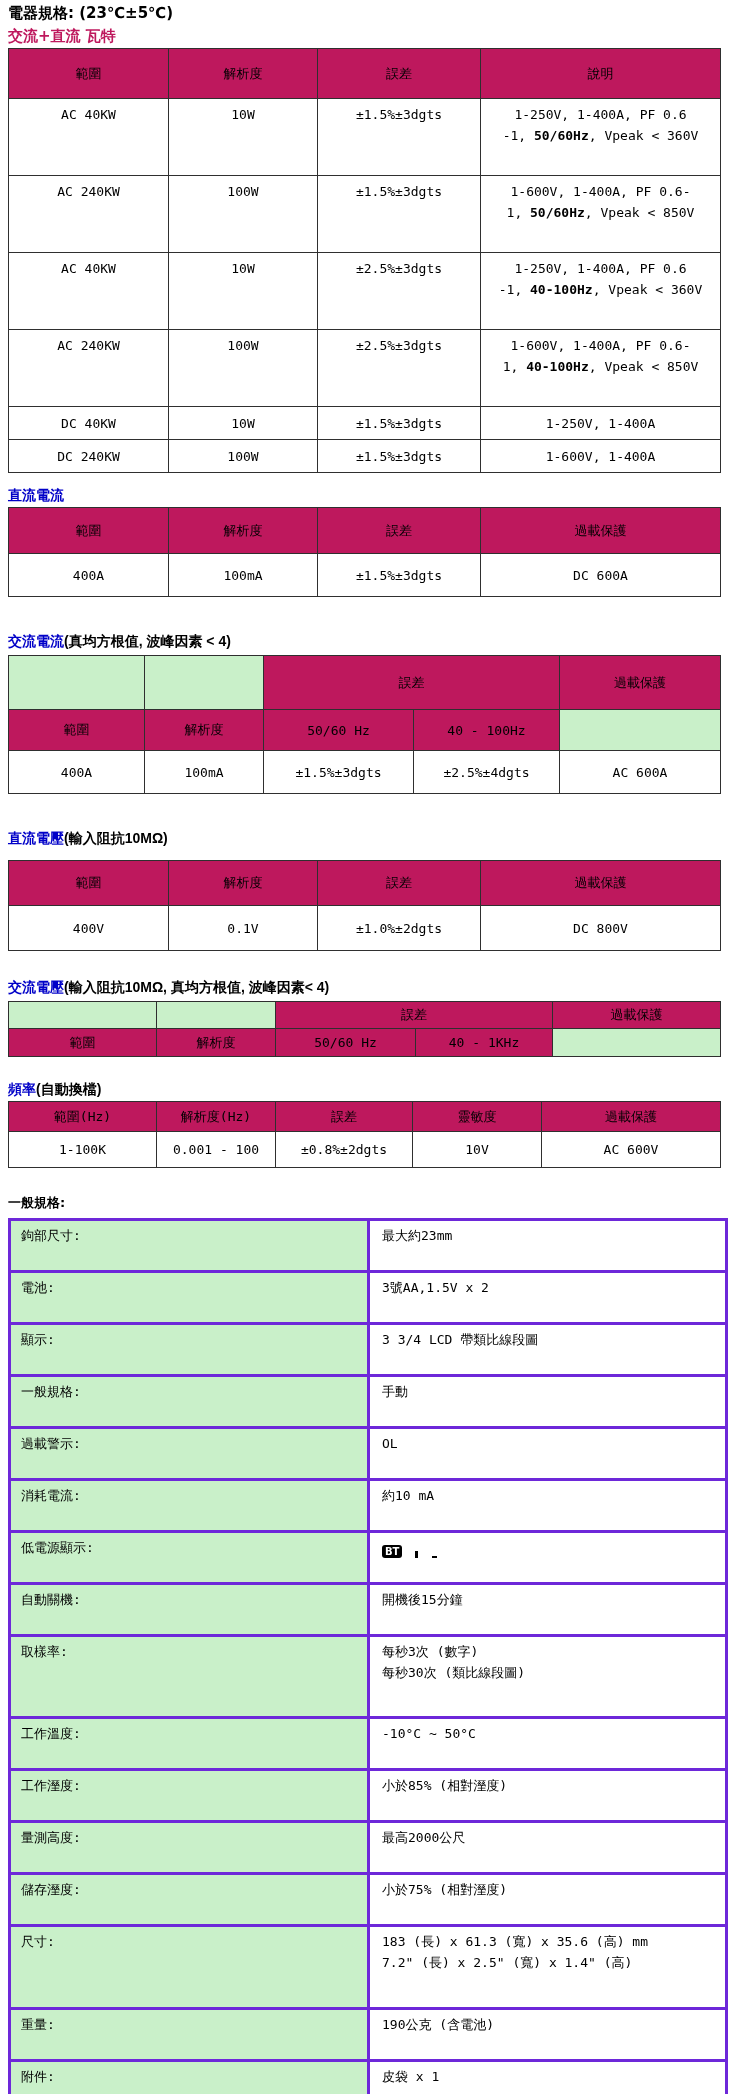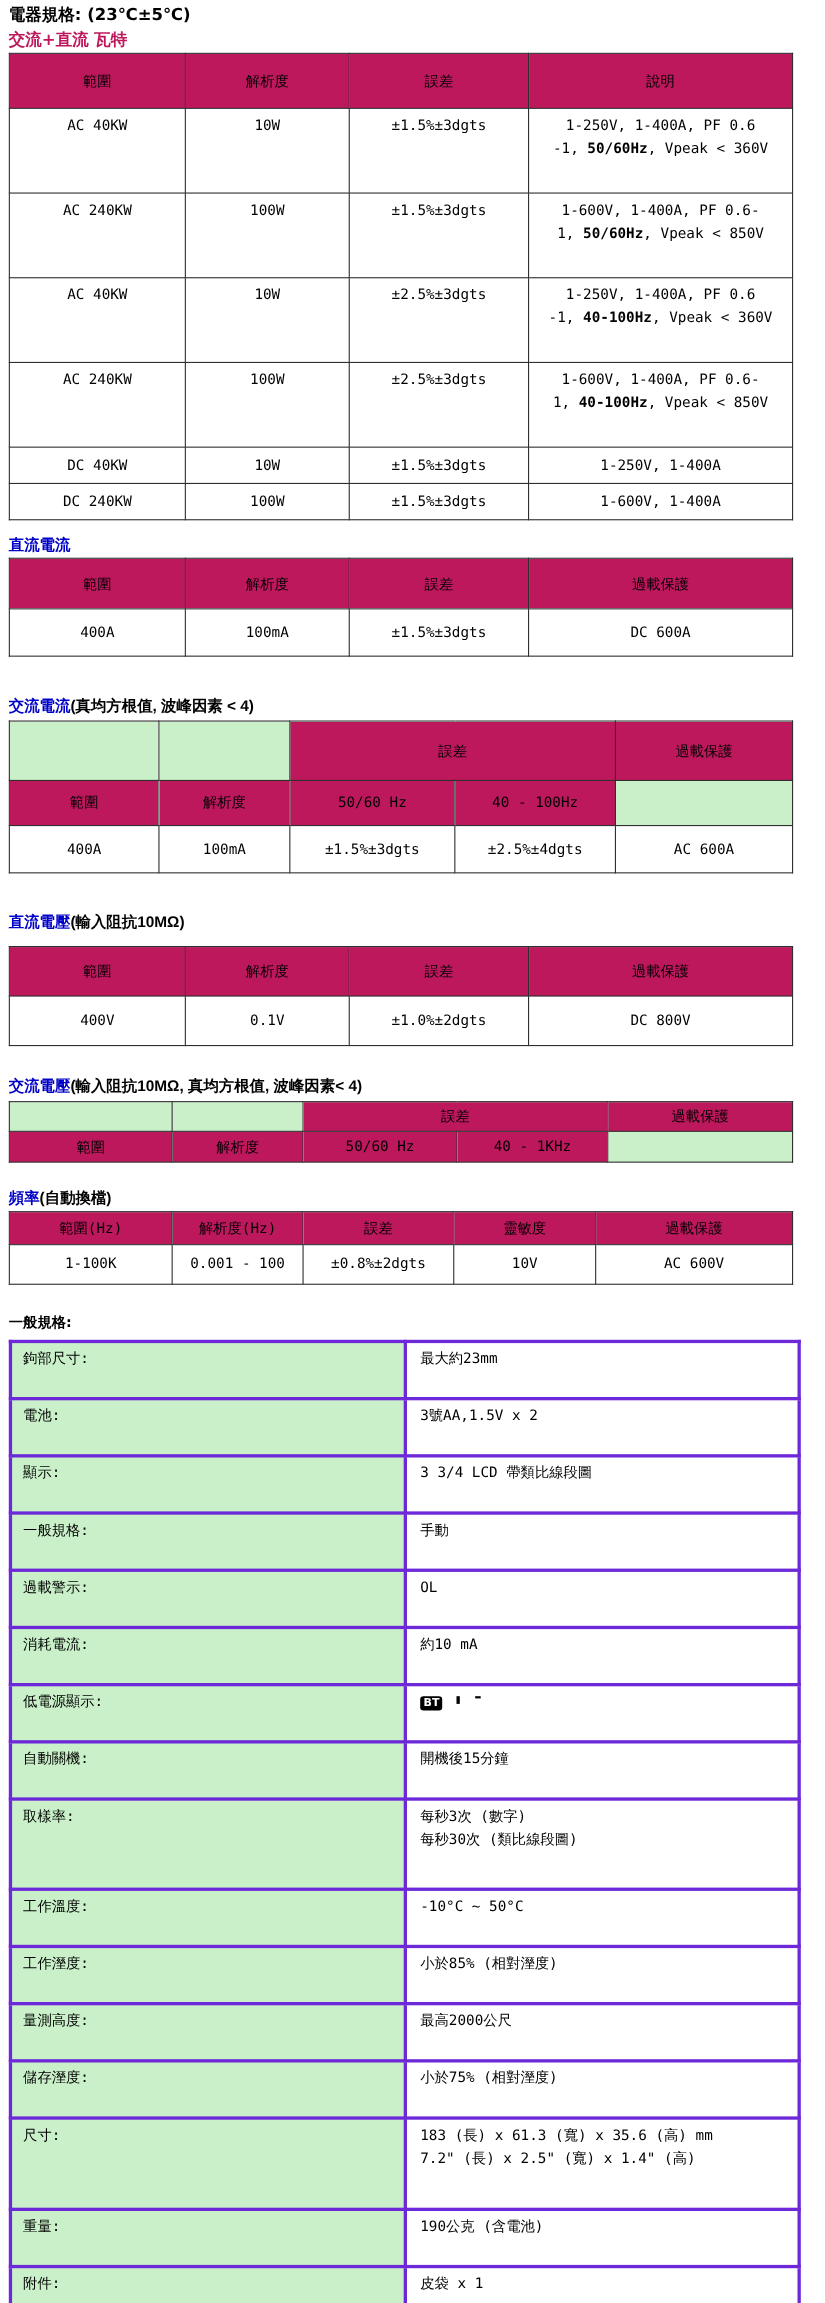--- a/index.html
+++ b/index.html
@@ -41,21 +41,21 @@
 
   .gen{width:717px;margin-top:6px;}
   .gen td{border:3px solid #6d28d9;font-size:13px;vertical-align:top;text-align:left;line-height:21px;}
   .gen .lab{background:#C9F0C9;padding:4px 8px 0 10px;}
   .gen .val{background:#fff;padding:4px 8px 0 12px;}
   .h45 td{height:45px;} .h75 td{height:75px;} .h76 td{height:76px;} .h149 td{height:149px;}
 
   .mt12{margin-top:12px;} .mt16{margin-top:34px;}
   .mt22{margin-top:22px;} .mt26{margin-top:26px;}
 
-  .bt-wrap{display:inline-flex;align-items:flex-start;height:21px;gap:12px;}
+  .bt-wrap{display:inline-flex;align-items:flex-end;height:21px;gap:12px;}
   .bt-badge{display:inline-block;background:#000;color:#fff;font-weight:bold;font-size:10px;line-height:13px;padding:0 3px;border-radius:3px;font-family:"DejaVu Sans",sans-serif;}
   .bt-nub{display:inline-block;width:3px;height:7px;background:#000;margin-left:1px;}
   .bt-tail{display:inline-block;width:5px;height:2px;background:#000;margin-left:2px;}
   b{font-weight:bold;}
 </style>
 </head>
 <body>
 
 <div class="doc">
 

